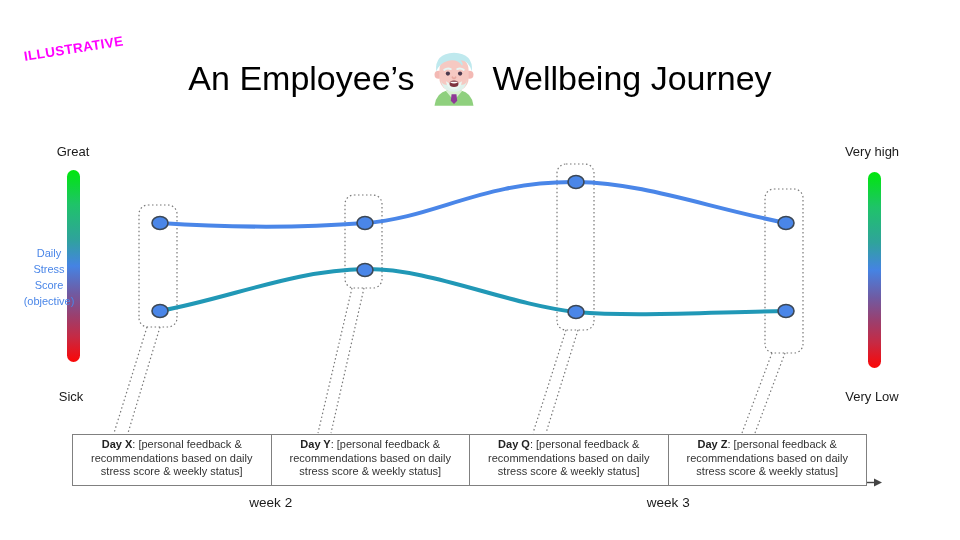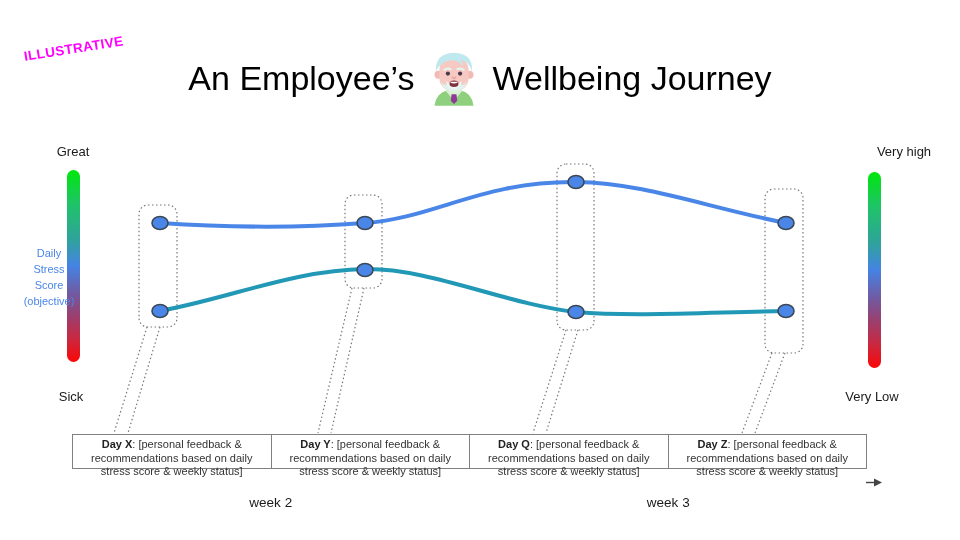--- a/index.html
+++ b/index.html
@@ -32,21 +32,21 @@
   .bar-left{left:67px;top:170px;height:192px;}
   .bar-right{left:868px;top:172px;height:196px;}
   .axis-caption{
     position:absolute;font-size:11px;line-height:16px;text-align:center;
     transform:translateX(-50%);white-space:pre-line;
   }
   .caption-left{left:49px;top:245px;color:#4a86e8;}
   .caption-right{left:919px;top:247px;color:#3d9fe0;}
   .chart-svg{position:absolute;left:0;top:0;}
   .boxes{
-    position:absolute;left:72px;top:434px;width:795px;height:35px;
+    position:absolute;left:72px;top:434px;width:795px;height:52px;
     display:flex;
   }
   .day-box{
     flex:1;border:1px solid #808080;margin-left:-1px;
     font-size:11px;line-height:13.5px;color:#333;text-align:center;
     padding:3px 9px 0 9px;box-sizing:border-box;background:#fff;
   }
   .day-box:first-child{margin-left:0;}
   .day-box b{color:#222;}
   .weeks{
@@ -95,21 +95,21 @@
   </div>
 
   <div class="scale-label" style="left:73px;top:144px;">Great</div>
   <div class="gradient-bar bar-left"></div>
   <div class="scale-label" style="left:71px;top:389px;">Sick</div>
   <div class="axis-caption caption-left">Daily
 Stress
 Score
 (objective)</div>
 
-  <div class="scale-label" style="left:872px;top:144px;margin-left:32px;">Very high</div>
+  <div class="scale-label" style="left:872px;top:144px;">Very high</div>
   <div class="gradient-bar bar-right"></div>
   <div class="scale-label" style="left:872px;top:389px;">Very Low</div>
 
   <svg class="chart-svg" width="960" height="540" viewBox="0 0 960 540">
 
     <g stroke-dasharray="1.5 2.5" fill="none" stroke-width="1.2" stroke="#777777">
       <rect x="139" y="205" width="38" height="122" rx="9"></rect>
       <line x1="147" y1="327" x2="114" y2="433"></line>
       <line x1="160" y1="327" x2="128" y2="433"></line>
     </g>

